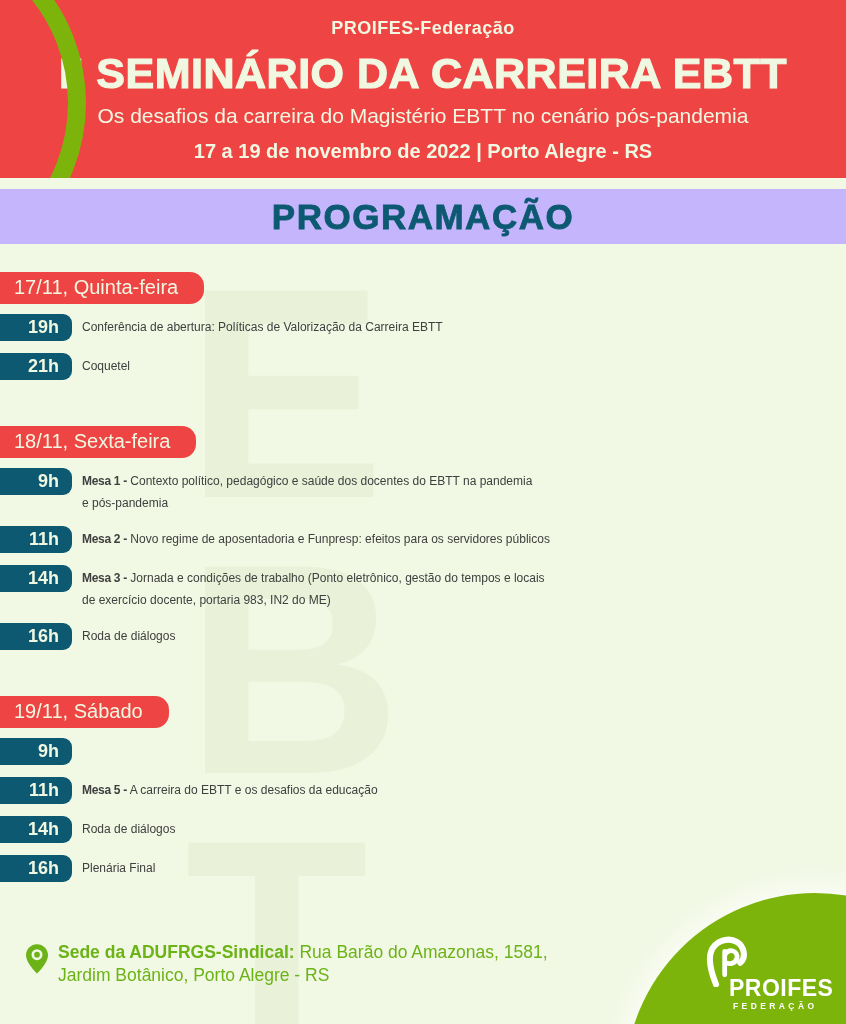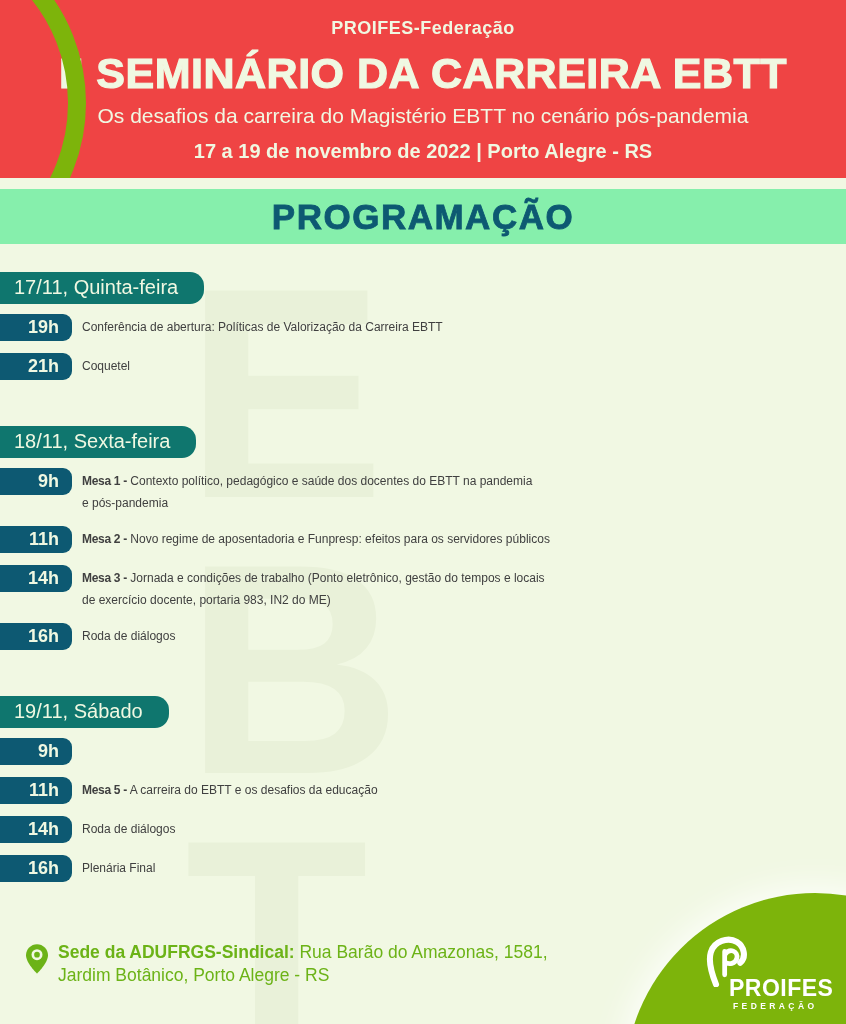--- a/index.html
+++ b/index.html
@@ -27,31 +27,31 @@
   }
   .org-line{font-size:18px;font-weight:600;letter-spacing:.5px;margin:2px 0 10px 0;}
   .main-title{font-size:43px;font-weight:bold;letter-spacing:.5px;margin:0 0 6px 0;
     -webkit-text-stroke:1.2px #f0f8e2;}
   .subtitle{font-size:21px;font-weight:400;margin:0 0 12px 0;}
   .date-line{font-size:20px;font-weight:bold;margin:0;}
 
   
   .band{
     position:absolute;left:0;top:189px;width:846px;height:55px;
-    background:#86efac;z-index:2;
+    background:#c4b5fd;z-index:2;
     display:flex;align-items:center;justify-content:center;
   }
   .band h1{margin:0;font-size:35px;font-weight:bold;letter-spacing:1.5px;color:#0d5972;
     -webkit-text-stroke:.8px #0d5972;}
 
   
   .schedule{position:absolute;left:0;top:244px;width:846px;z-index:1;padding-top:28px;}
   .day-block{margin-bottom:46px;}
   .day-pill{
-    display:inline-block;background:#0f766e;color:#f0f8e2;
+    display:inline-block;background:#ef4444;color:#f0f8e2;
     font-size:20px;padding:4px 26px 5px 14px;
     border-radius:0 14px 14px 0;margin-bottom:10px;min-height:21px;
   }
   .row{display:flex;align-items:flex-start;margin-bottom:12px;}
   .time-badge{
     flex:0 0 72px;box-sizing:border-box;width:72px;height:27px;
     background:#0d5972;color:#f0f8e2;font-weight:bold;font-size:18px;
     border-radius:0 9px 9px 0;text-align:right;padding:3px 13px 15px 0;
   }
   .item-text{

